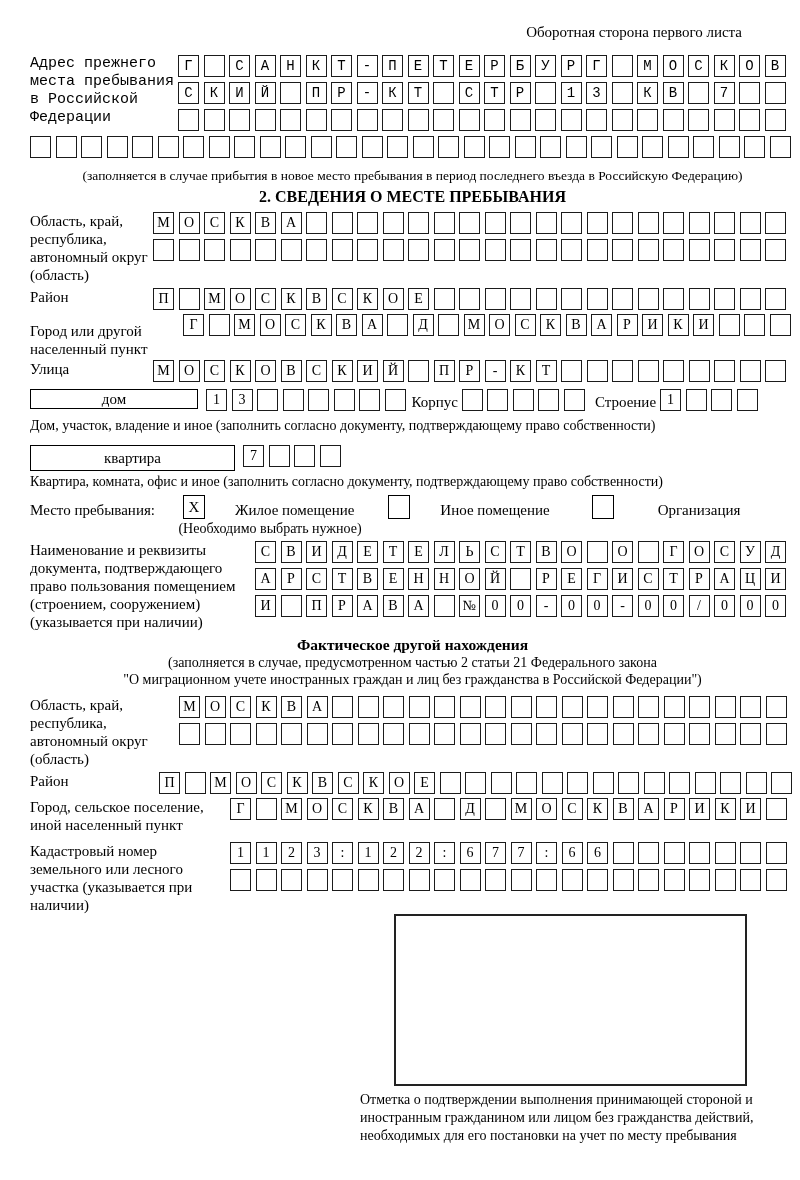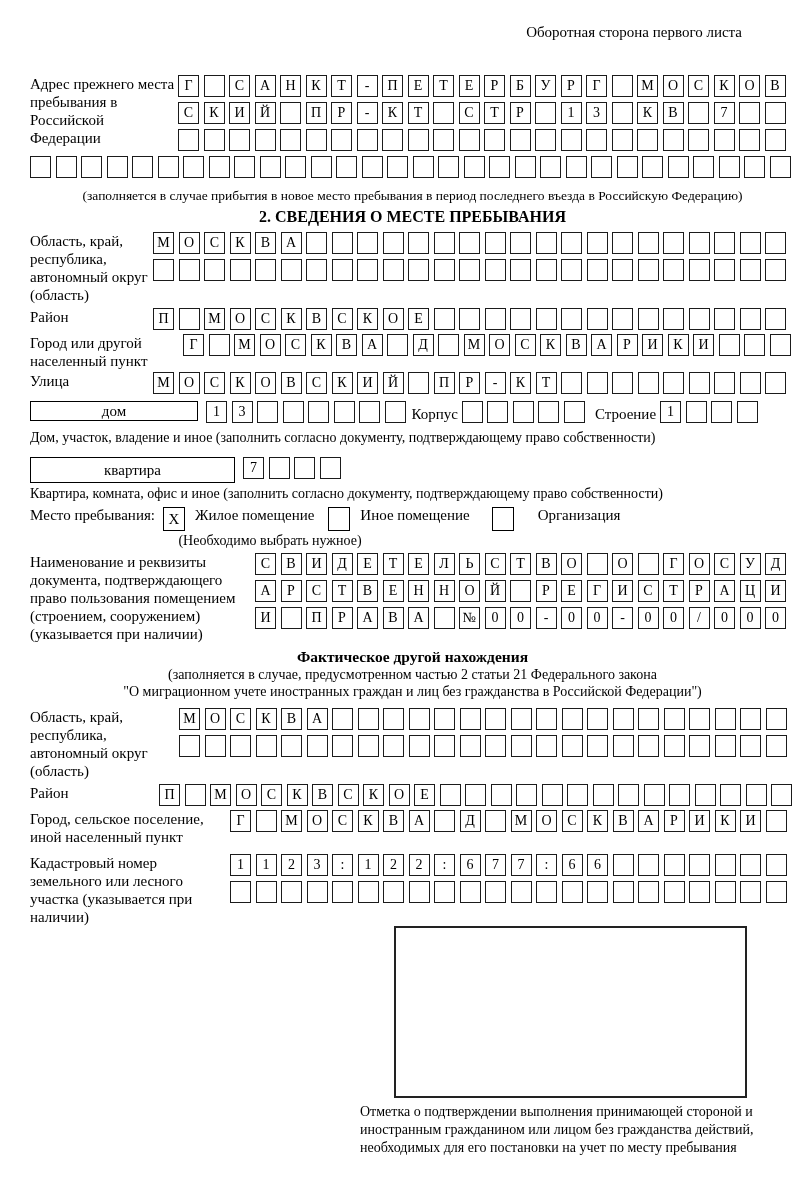--- a/index.html
+++ b/index.html
@@ -1,43 +1,43 @@
 <!DOCTYPE html>
 <html><head>
 <meta charset="utf-8">
 <style>
   html,body{margin:0;padding:0;background:#fff;}
   body{width:800px;height:1180px;font-family:"Liberation Serif","DejaVu Serif",serif;color:#000;overflow:hidden;}
   .page{position:relative;width:800px;height:1180px;box-sizing:border-box;padding:10px 0 0 30px;}
   .hdr{width:712px;text-align:right;font-size:15px;margin-top:14px;}
   .line{display:flex;align-items:flex-start;}
   .lbl{font-size:15px;line-height:18px;flex:0 0 auto;}
-  .w148{width:148px;} .w123{width:123px;} .w153{width:153px;} .w149{width:149px;}
+  .w148{width:148px;} .w123{width:123px;} .w153{width:153px;margin-top:8px;} .w149{width:149px;}
   .w129{width:129px;} .w200{width:200px;} .w225{width:225px;}
   .rows{display:flex;flex-direction:column;gap:5px;}
   .cellrow{display:flex;gap:4.5px;}
   .cell{flex:0 0 auto;width:21px;height:22px;box-sizing:border-box;border:1.8px solid #1b1b1b;
         display:flex;align-items:center;justify-content:center;font-size:14px;line-height:1;}
   .cap{width:765px;text-align:center;font-size:13.5px;line-height:15px;}
   .title{width:765px;text-align:center;font-weight:bold;font-size:16px;line-height:20px;}
   .subtitle{width:765px;text-align:center;font-weight:bold;font-size:15.5px;line-height:18px;}
   .note{width:765px;text-align:center;font-size:14px;line-height:17px;}
   .rectlabel{box-sizing:border-box;border:1.8px solid #000;display:flex;align-items:center;
         justify-content:center;font-size:15px;flex:0 0 auto;}
   .houserect{width:168px;height:20px;}
   .aptrect{width:205px;height:26px;}
   .inl{font-size:15px;line-height:26px;flex:0 0 auto;text-align:right;}
   .chk{flex:0 0 auto;width:22px;height:24px;box-sizing:border-box;border:1.8px solid #000;
         display:flex;align-items:center;justify-content:center;font-size:15px;}
-  .stayline{display:flex;align-items:flex-start;font-size:15px;}
+  .stayline{display:flex;align-items:flex-end;font-size:15px;gap:20px;}
   .stampwrap{margin-left:330px;width:420px;}
   .stampbox{width:353px;height:172px;box-sizing:border-box;border:2px solid #222;margin:0 auto;}
   .stampcap{width:420px;text-align:left;font-size:14px;line-height:18px;margin-top:5px;}
   .mt2{margin-top:2px;} .mt3{margin-top:10px;} .mt4{margin-top:4px;} .mt5{margin-top:5px;}
-  .mt7{margin-top:7px;} .mt8{margin-top:8px;} .mt18{margin-top:34px;}
+  .mt7{margin-top:7px;} .mt8{margin-top:8px;} .mt18{margin-top:14px;font-family:Liberation Mono, monospace;}
   .g8{margin-left:8px;} .g10{margin-left:10px;} .g6{margin-left:6px;} .g4{margin-left:4px;}
 </style>
 </head>
 <body>
 
 <div class="page">
 
   <div class="hdr">Оборотная сторона первого листа</div>
 
   <div class="line mt18">

